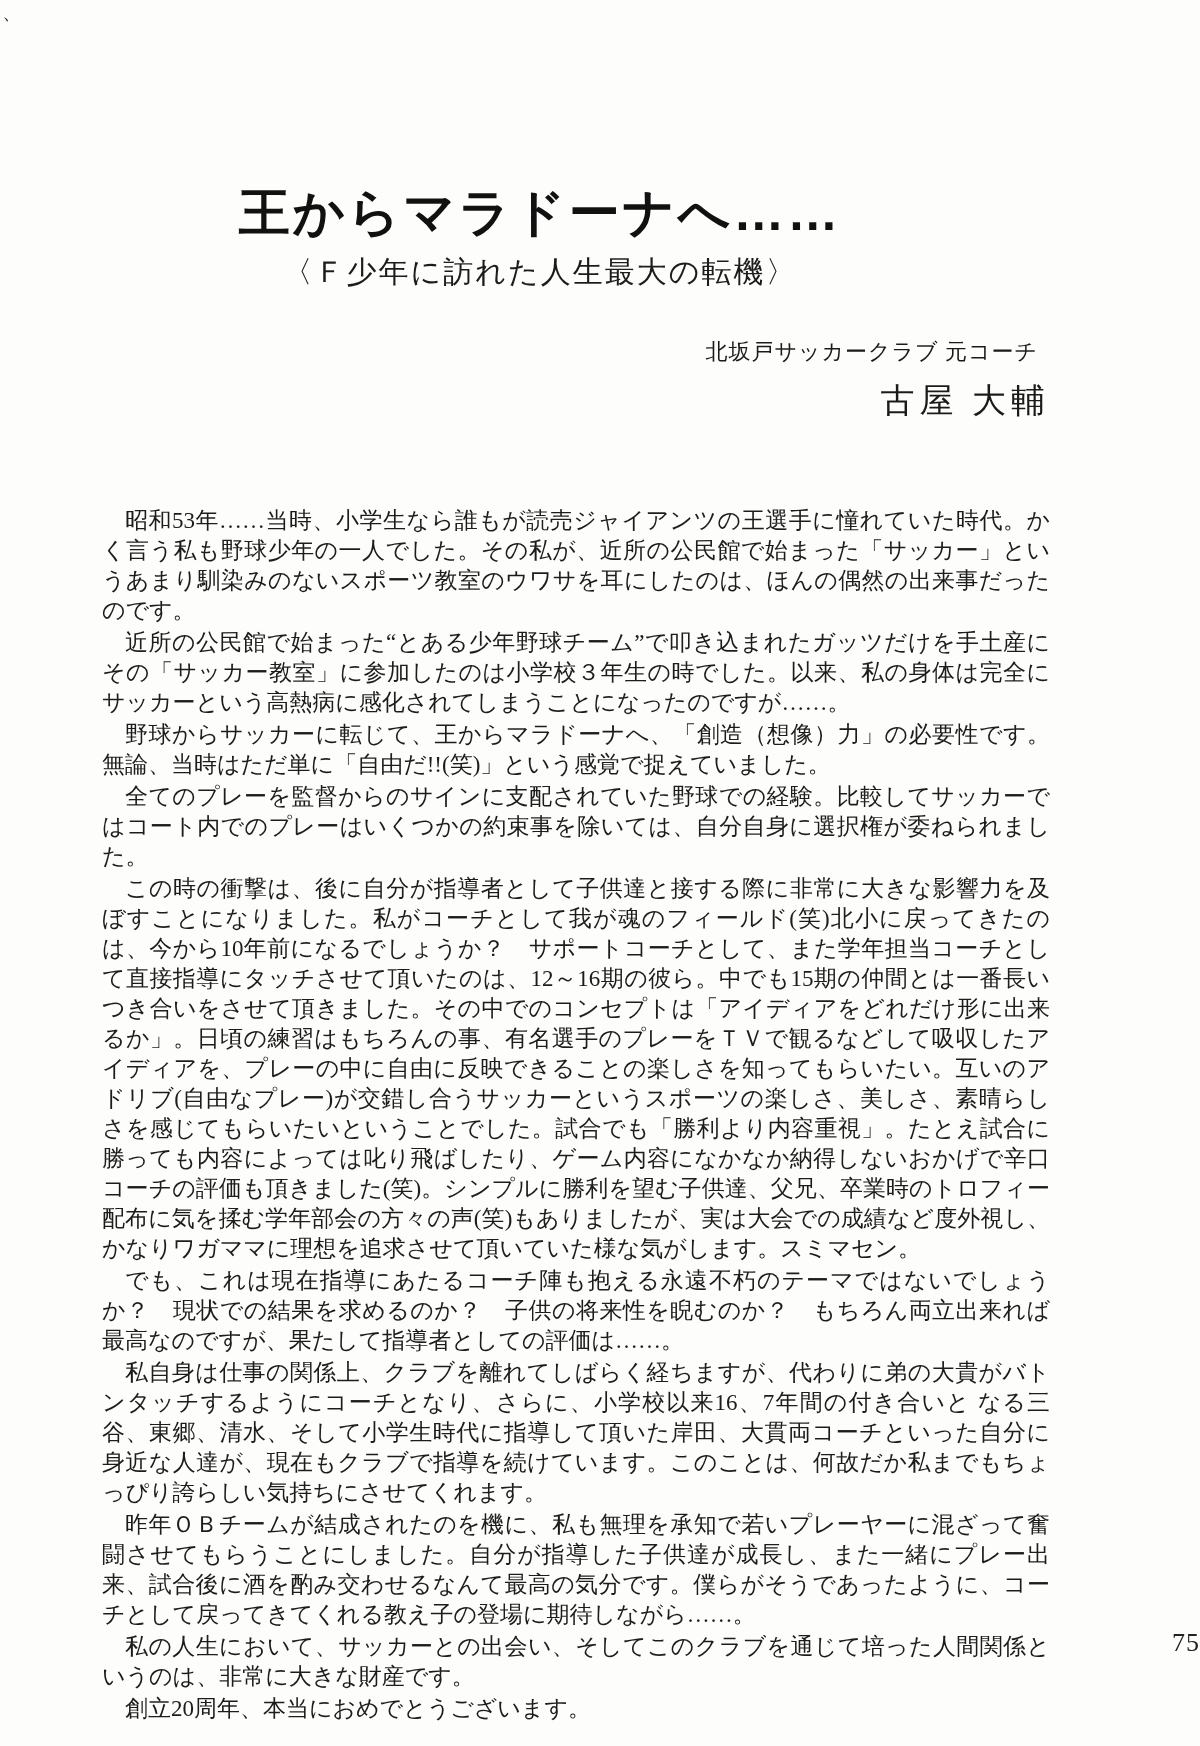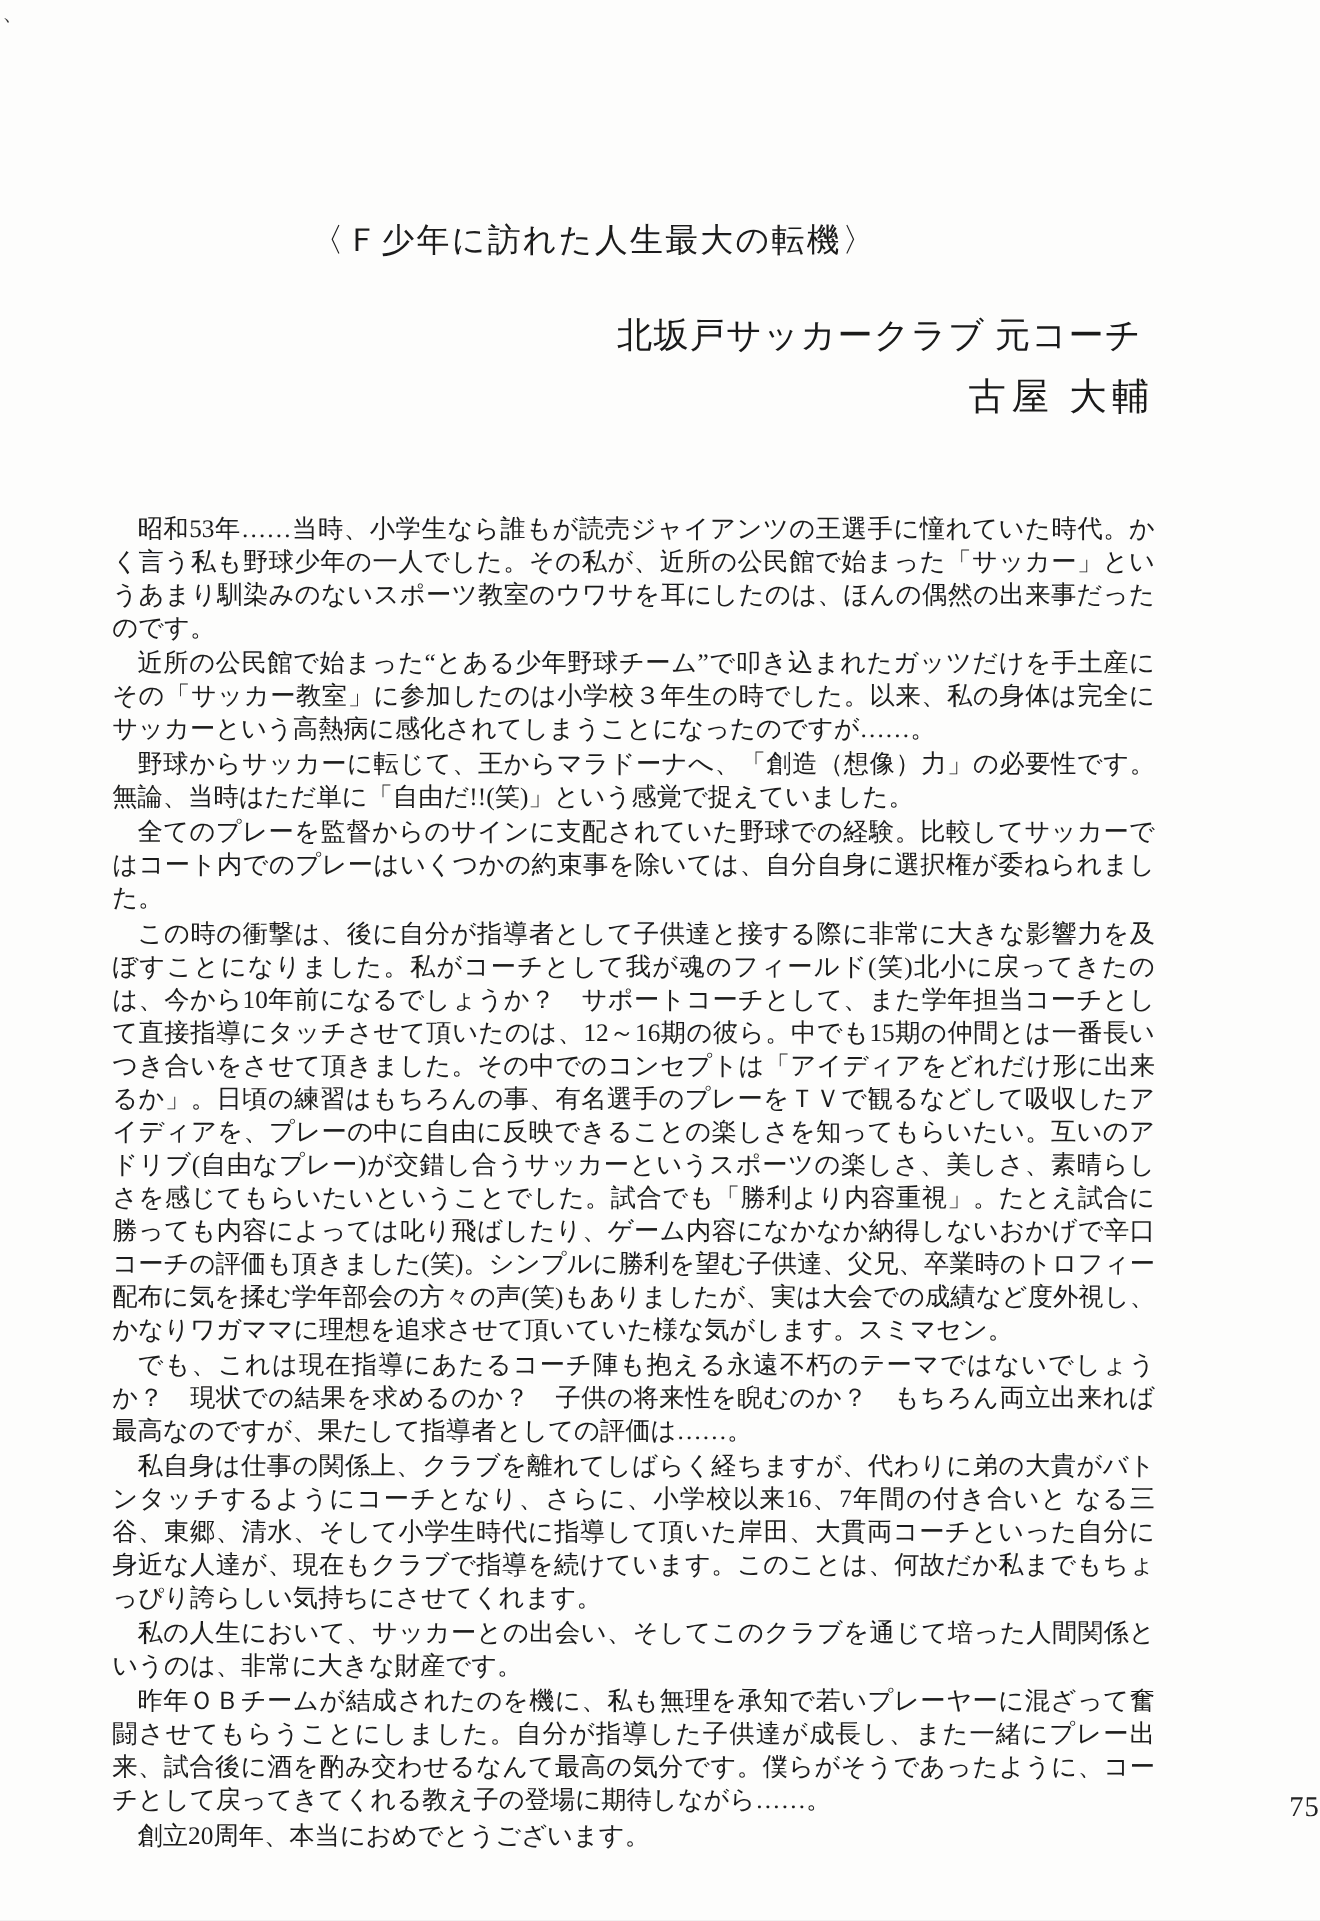--- a/index.html
+++ b/index.html
@@ -45,21 +45,21 @@
     font-size: 30px;
     letter-spacing: 2px;
     color: #1c1c1c;
   }
   .author-block {
     width: 950px;
     margin: 44px 0 0 100px;
     text-align: right;
   }
   .author-affiliation {
-    font-size: 32px;
+    font-size: 22px;
     letter-spacing: 1px;
     padding-right: 12px;
   }
   .author-name {
     margin-top: 11px;
     font-size: 34px;
     letter-spacing: 5px;
   }
   .body-text {
     width: 952px;
@@ -86,36 +86,37 @@
   }
 </style>
 </head>
 <body>
 
 <div class="page">
 
   <span class="scan-mark">、</span>
 
   <div class="header">
+    <h1 class="title">王からマラドーナへ……</h1>
     <h2 class="subtitle">〈Ｆ少年に訪れた人生最大の転機〉</h2>
   </div>
 
   <div class="author-block">
     <div class="author-affiliation">北坂戸サッカークラブ 元コーチ</div>
     <div class="author-name">古屋 大輔</div>
   </div>
 
   <div class="body-text">
       <p>昭和53年……当時、小学生なら誰もが読売ジャイアンツの王選手に憧れていた時代。かく言う私も野球少年の一人でした。その私が、近所の公民館で始まった「サッカー」というあまり馴染みのないスポーツ教室のウワサを耳にしたのは、ほんの偶然の出来事だったのです。</p>
       <p>近所の公民館で始まった“とある少年野球チーム”で叩き込まれたガッツだけを手土産にその「サッカー教室」に参加したのは小学校３年生の時でした。以来、私の身体は完全にサッカーという高熱病に感化されてしまうことになったのですが……。</p>
       <p>野球からサッカーに転じて、王からマラドーナへ、「創造（想像）力」の必要性です。無論、当時はただ単に「自由だ!!(笑)」という感覚で捉えていました。</p>
       <p>全てのプレーを監督からのサインに支配されていた野球での経験。比較してサッカーではコート内でのプレーはいくつかの約束事を除いては、自分自身に選択権が委ねられました。</p>
       <p>この時の衝撃は、後に自分が指導者として子供達と接する際に非常に大きな影響力を及ぼすことになりました。私がコーチとして我が魂のフィールド(笑)北小に戻ってきたのは、今から10年前になるでしょうか？　サポートコーチとして、また学年担当コーチとして直接指導にタッチさせて頂いたのは、12～16期の彼ら。中でも15期の仲間とは一番長いつき合いをさせて頂きました。その中でのコンセプトは「アイディアをどれだけ形に出来るか」。日頃の練習はもちろんの事、有名選手のプレーをＴＶで観るなどして吸収したアイディアを、プレーの中に自由に反映できることの楽しさを知ってもらいたい。互いのアドリブ(自由なプレー)が交錯し合うサッカーというスポーツの楽しさ、美しさ、素晴らしさを感じてもらいたいということでした。試合でも「勝利より内容重視」。たとえ試合に勝っても内容によっては叱り飛ばしたり、ゲーム内容になかなか納得しないおかげで辛口コーチの評価も頂きました(笑)。シンプルに勝利を望む子供達、父兄、卒業時のトロフィー配布に気を揉む学年部会の方々の声(笑)もありましたが、実は大会での成績など度外視し、かなりワガママに理想を追求させて頂いていた様な気がします。スミマセン。</p>
       <p>でも、これは現在指導にあたるコーチ陣も抱える永遠不朽のテーマではないでしょうか？　現状での結果を求めるのか？　子供の将来性を睨むのか？　もちろん両立出来れば最高なのですが、果たして指導者としての評価は……。</p>
       <p>私自身は仕事の関係上、クラブを離れてしばらく経ちますが、代わりに弟の大貴がバトンタッチするようにコーチとなり、さらに、小学校以来16、7年間の付き合いと なる三谷、東郷、清水、そして小学生時代に指導して頂いた岸田、大貫両コーチといった自分に身近な人達が、現在もクラブで指導を続けています。このことは、何故だか私までもちょっぴり誇らしい気持ちにさせてくれます。</p>
+      <p>昨年ＯＢチームが結成されたのを機に、私も無理を承知で若いプレーヤーに混ざって奮闘させてもらうことにしました。自分が指導した子供達が成長し、また一緒にプレー出来、試合後に酒を酌み交わせるなんて最高の気分です。僕らがそうであったように、コーチとして戻ってきてくれる教え子の登場に期待しながら……。</p>
       <p>私の人生において、サッカーとの出会い、そしてこのクラブを通じて培った人間関係というのは、非常に大きな財産です。</p>
-      <p>昨年ＯＢチームが結成されたのを機に、私も無理を承知で若いプレーヤーに混ざって奮闘させてもらうことにしました。自分が指導した子供達が成長し、また一緒にプレー出来、試合後に酒を酌み交わせるなんて最高の気分です。僕らがそうであったように、コーチとして戻ってきてくれる教え子の登場に期待しながら……。</p>
       <p>創立20周年、本当におめでとうございます。</p>
     </div>
 
   <div class="page-number">75</div>
 
 </div>
 
 </body></html>

